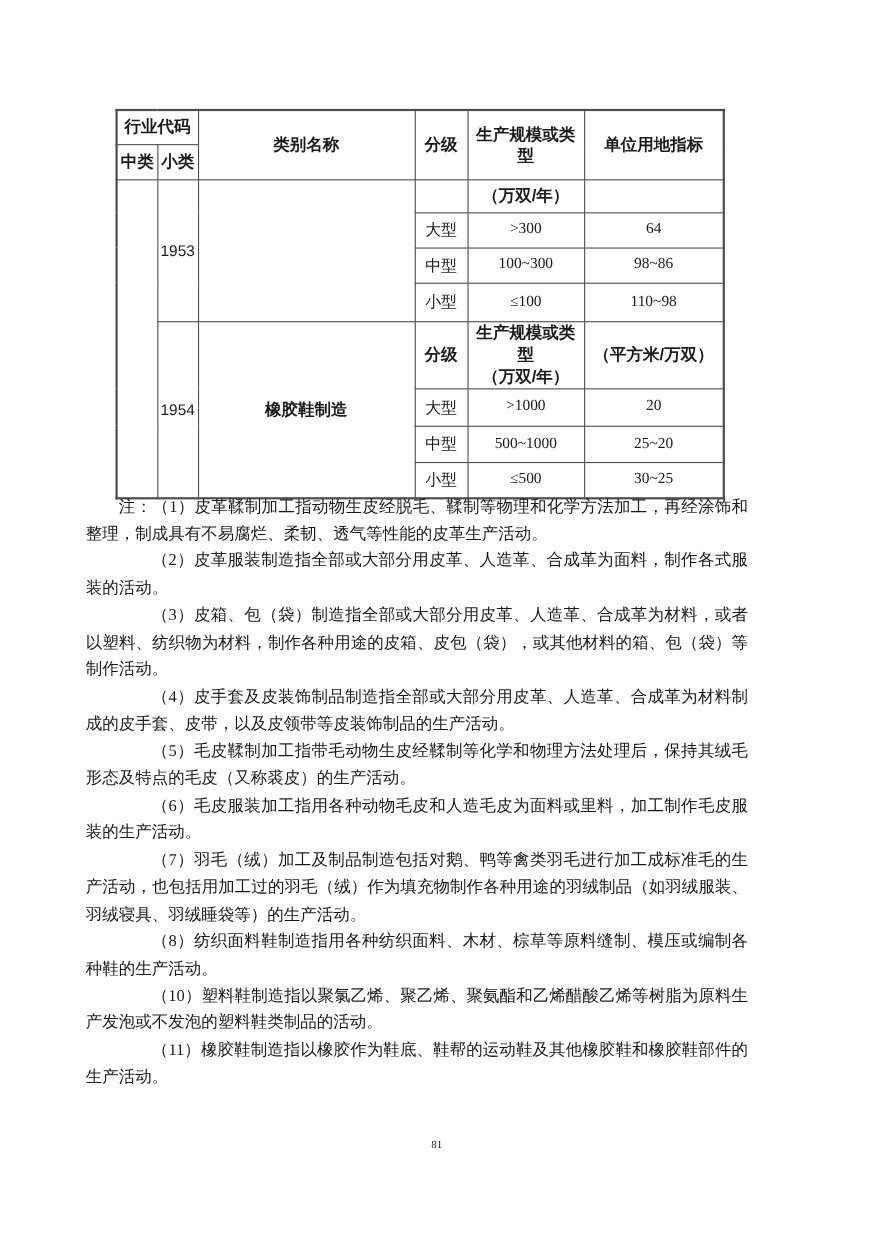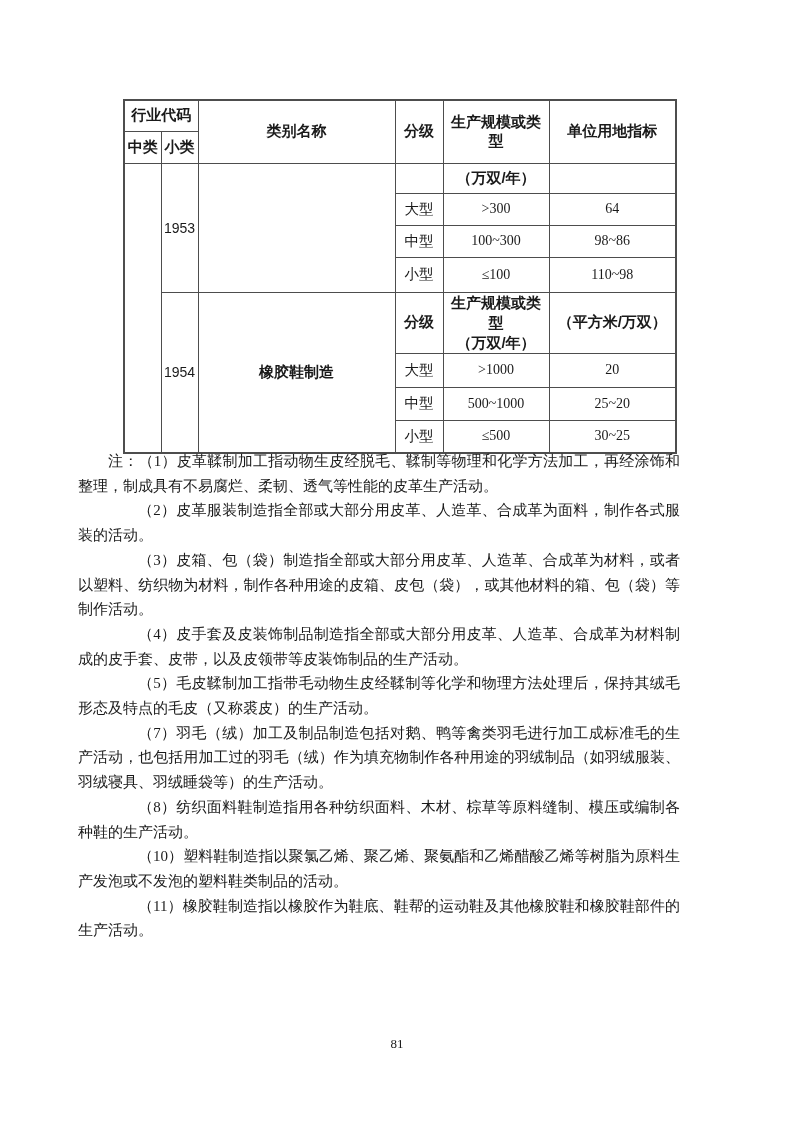--- a/index.html
+++ b/index.html
@@ -6,21 +6,21 @@
   .page{
     position:relative;
     width:794px;height:1122px;
     margin:0 auto;
     background:#ffffff;
     color:#1a1a1a;
     overflow:hidden;
   }
   
   .indicator-table{
-    position:absolute;left:123px;top:99px;
+    position:absolute;left:105px;top:99px;
     width:552px;
     border-collapse:collapse;
     table-layout:fixed;
     font-family:"Liberation Sans",sans-serif;
     border-radius:19px;
   }
   .indicator-table td,.indicator-table th{
     border:1px solid #4d4d4d;
     text-align:center;
     vertical-align:middle;
@@ -45,21 +45,21 @@
     text-align:justify;
   }
   .notes p{margin:0;}
   .note-first{text-indent:30px;}
   .note-cont{text-indent:60px;}
   
   .pagenum{
     position:absolute;top:1036px;left:0;width:100%;
     text-align:center;
     font-family:"Liberation Serif",serif;
-    font-size:13px;
+    font-size:10px;
   }
 </style>
 </head>
 <body>
 
 <div class="page">
 
   <table class="indicator-table">
     <colgroup>
       <col style="width:37px">
@@ -131,20 +131,21 @@
     </tr>
   </tbody>
     </table>
 
   <div class="notes">
     <p class="note-first"><span>注：</span><span>（1）皮革鞣制加工指动物生皮经脱毛、鞣制等物理和化学方法加工，再经涂饰和整理，制成具有不易腐烂、柔韧、透气等性能的皮革生产活动。</span></p>
     <p class="note-cont">（2）皮革服装制造指全部或大部分用皮革、人造革、合成革为面料，制作各式服装的活动。</p>
     <p class="note-cont">（3）皮箱、包（袋）制造指全部或大部分用皮革、人造革、合成革为材料，或者以塑料、纺织物为材料，制作各种用途的皮箱、皮包（袋），或其他材料的箱、包（袋）等制作活动。</p>
     <p class="note-cont">（4）皮手套及皮装饰制品制造指全部或大部分用皮革、人造革、合成革为材料制成的皮手套、皮带，以及皮领带等皮装饰制品的生产活动。</p>
     <p class="note-cont">（5）毛皮鞣制加工指带毛动物生皮经鞣制等化学和物理方法处理后，保持其绒毛形态及特点的毛皮（又称裘皮）的生产活动。</p>
+    <p class="note-cont">（6）毛皮服装加工指用各种动物毛皮和人造毛皮为面料或里料，加工制作毛皮服装的生产活动。</p>
     <p class="note-cont">（7）羽毛（绒）加工及制品制造包括对鹅、鸭等禽类羽毛进行加工成标准毛的生产活动，也包括用加工过的羽毛（绒）作为填充物制作各种用途的羽绒制品（如羽绒服装、羽绒寝具、羽绒睡袋等）的生产活动。</p>
     <p class="note-cont">（8）纺织面料鞋制造指用各种纺织面料、木材、棕草等原料缝制、模压或编制各种鞋的生产活动。</p>
     <p class="note-cont">（10）塑料鞋制造指以聚氯乙烯、聚乙烯、聚氨酯和乙烯醋酸乙烯等树脂为原料生产发泡或不发泡的塑料鞋类制品的活动。</p>
     <p class="note-cont">（11）橡胶鞋制造指以橡胶作为鞋底、鞋帮的运动鞋及其他橡胶鞋和橡胶鞋部件的生产活动。</p>
   </div>
 
   <div class="pagenum">81</div>
 
 </div>
 

